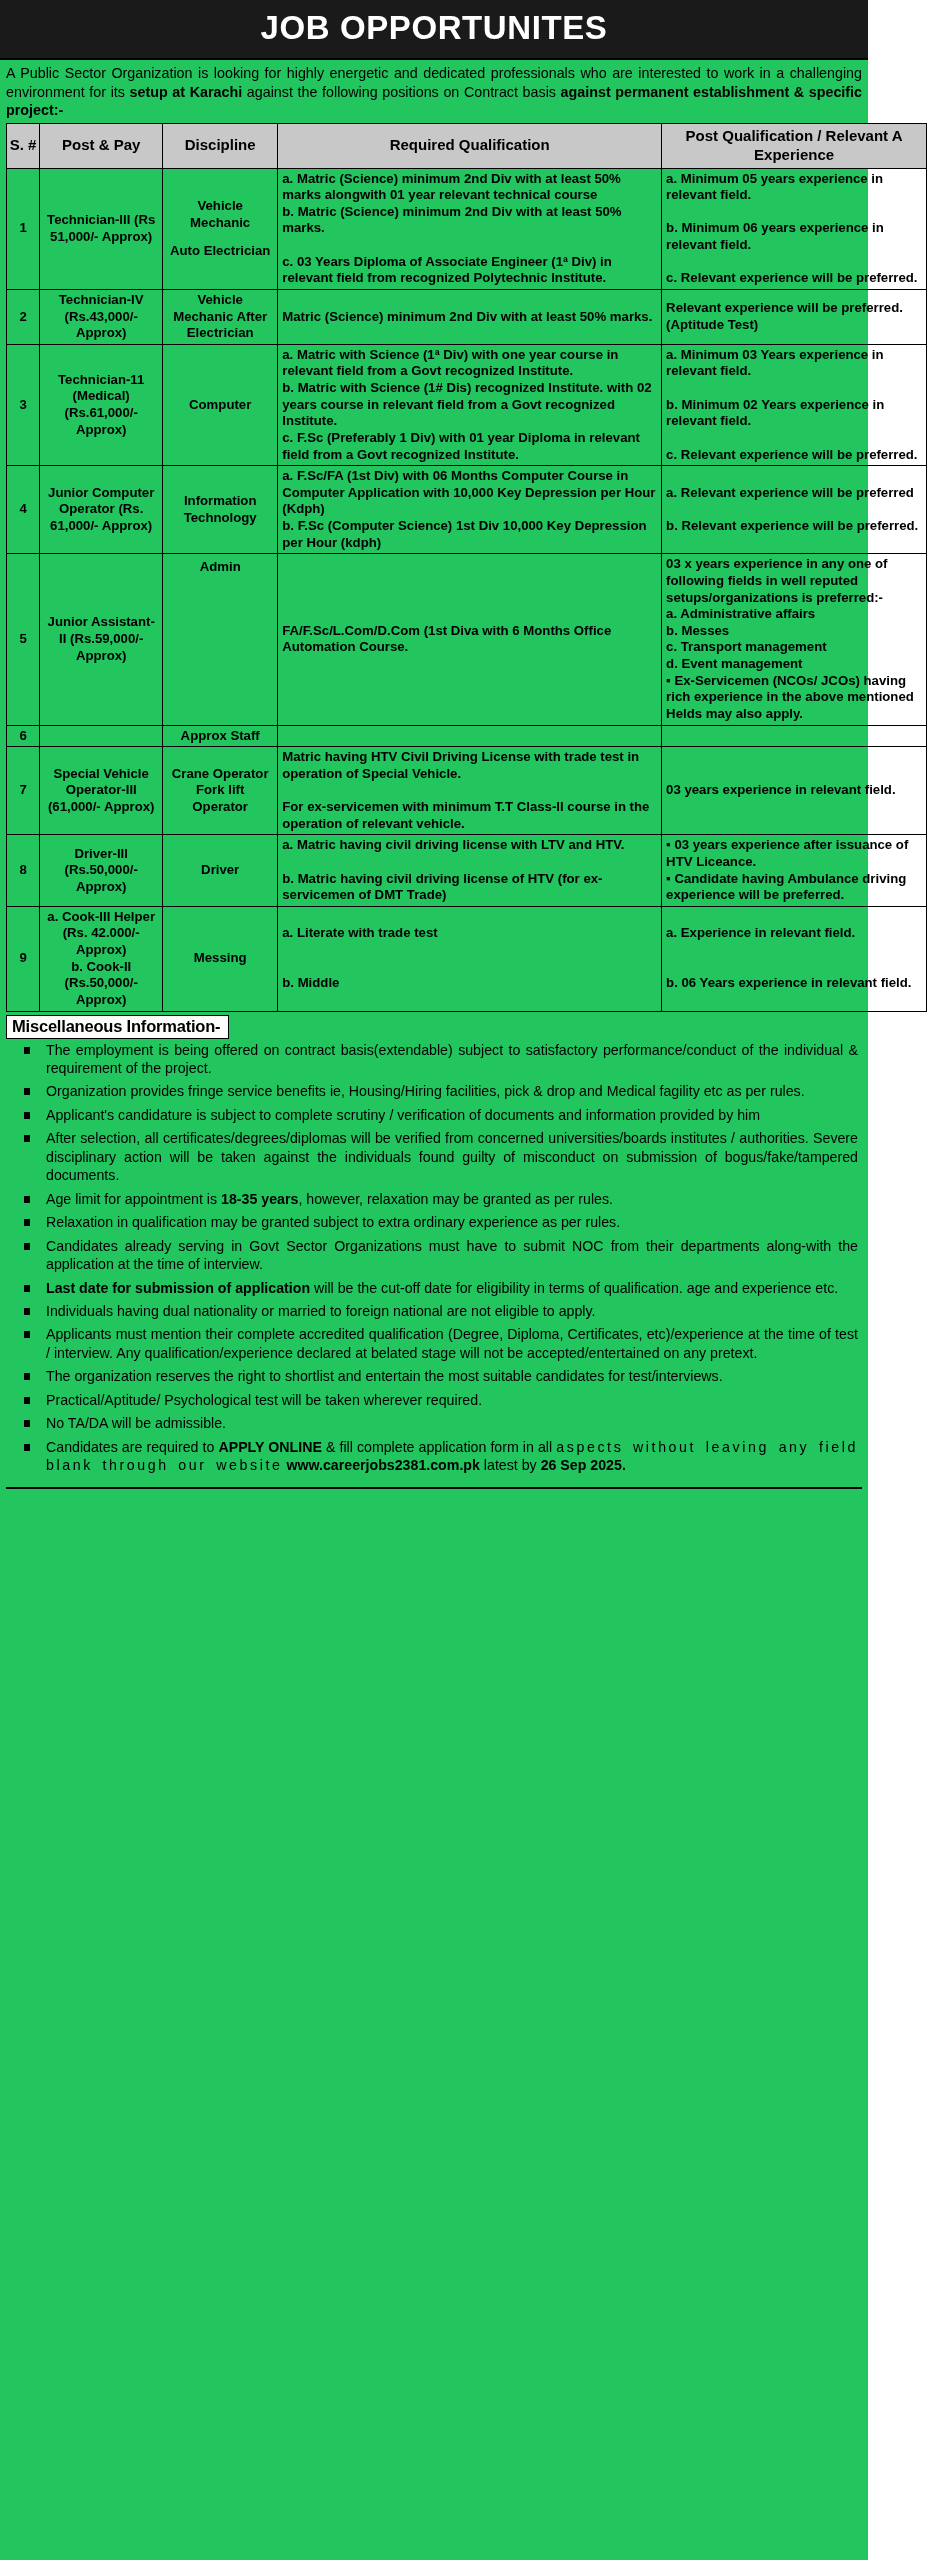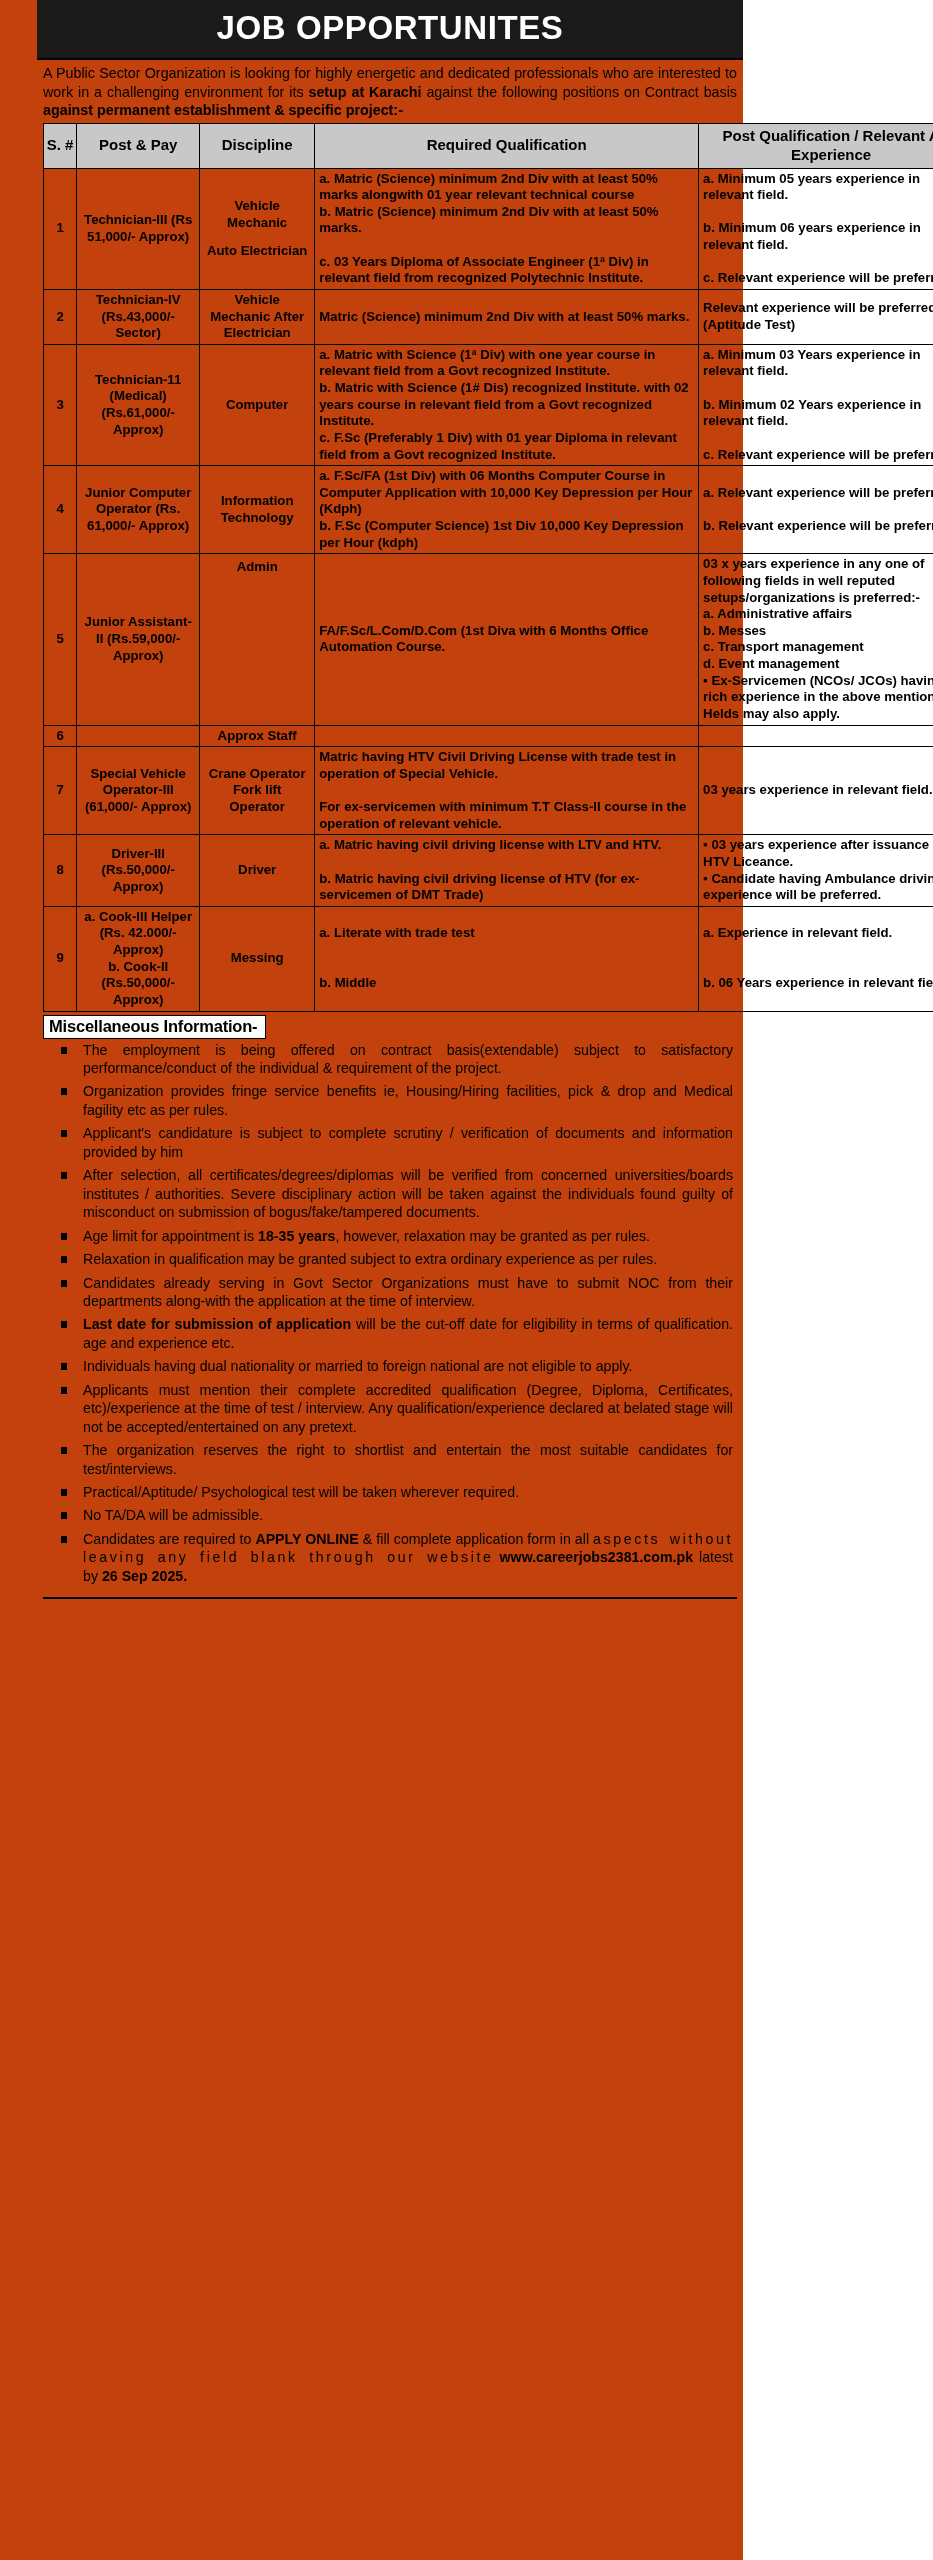--- a/index.html
+++ b/index.html
@@ -7,26 +7,25 @@
     padding: 0;
     background: #ffffff;
   }
   body {
     width: 933px;
     font-family: "Liberation Sans", sans-serif;
     color: #000;
     -webkit-font-smoothing: none;
   }
   #page {
-    width: 743px;
+    width: 868px;
     min-height: 2560px;
     box-sizing: border-box;
-    background: #c2410c;
+    background: #22c55e;
     position: relative;
-    padding-left: 37px;
   }
 
   
   .banner {
     background: #1a1a1a;
     color: #ffffff;
     text-align: center;
     padding: 9px 0 11px 0;
     border-bottom: 2px solid #000;
   }
@@ -171,21 +170,21 @@
           <div>Vehicle Mechanic</div>
           <span class="blank-line"></span>
           <div>Auto Electrician</div>
         </td>
         <td class="qual">a. Matric (Science) minimum 2nd Div with at least 50% marks alongwith 01 year relevant technical course<br>b. Matric (Science) minimum 2nd Div with at least 50% marks.<br><span>&nbsp;</span><br>c. 03 Years Diploma of Associate Engineer (1ª Div) in relevant field from recognized Polytechnic Institute.</td>
         <td class="exp">a. Minimum 05 years experience in relevant field.<br><span>&nbsp;</span><br>b. Minimum 06 years experience in relevant field.<br><span>&nbsp;</span><br>c. Relevant experience will be preferred.</td>
       </tr>
 
       <tr>
         <td class="sn">2</td>
-        <td class="post">Technician-IV (Rs.43,000/- Sector)</td>
+        <td class="post">Technician-IV (Rs.43,000/- Approx)</td>
         <td class="disc">Vehicle Mechanic After Electrician</td>
         <td class="qual">Matric (Science) minimum 2nd Div with at least 50% marks.</td>
         <td class="exp">Relevant experience will be preferred. (Aptitude Test)</td>
       </tr>
 
       <tr>
         <td class="sn">3</td>
         <td class="post">Technician-11 (Medical) (Rs.61,000/- Approx)</td>
         <td class="disc">Computer</td>
         <td class="qual">a. Matric with Science (1ª Div) with one year course in relevant field from a Govt recognized Institute.<br>b. Matric with Science (1# Dis) recognized Institute. with 02 years course in relevant field from a Govt recognized Institute.<br>c. F.Sc (Preferably 1 Div) with 01 year Diploma in relevant field from a Govt recognized Institute.</td>

